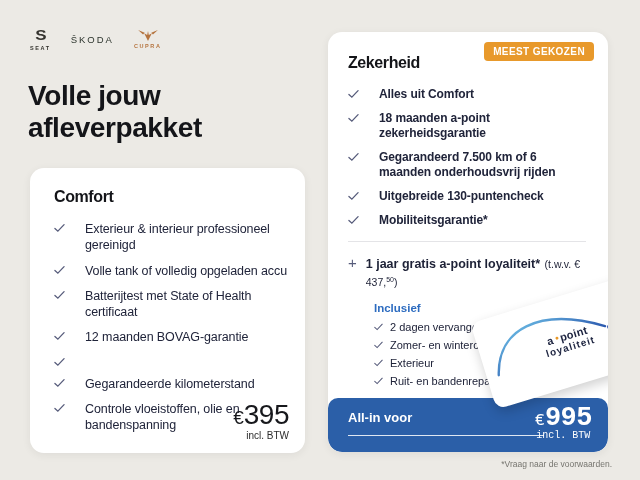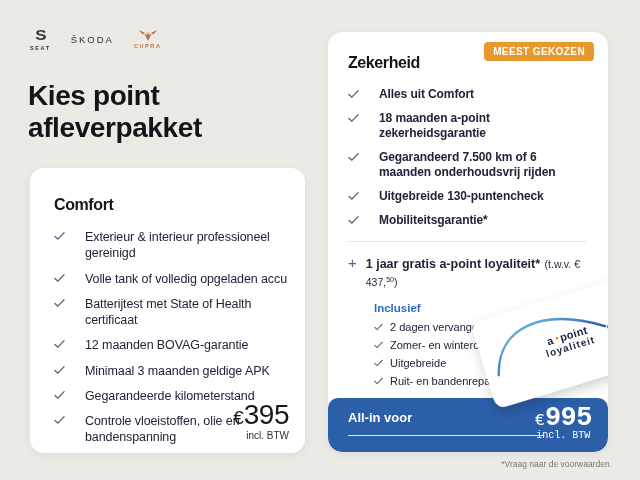--- a/index.html
+++ b/index.html
@@ -17,21 +17,21 @@
 
   
   .heading{position:absolute;left:28px;top:80px;width:240px;font-size:28px;font-weight:600;
            color:#141519;line-height:1.14;letter-spacing:-.4px;}
 
   
   .card{position:absolute;background:#fff;border-radius:14px;box-shadow:0 2px 8px rgba(40,40,40,.07);}
   .card-comfort{left:30px;top:168px;width:275px;height:285px;}
   .card-zekerheid{left:328px;top:32px;width:280px;height:420px;overflow:hidden;}
 
-  .card-inner{padding:28px 18px 0 24px;}
+  .card-inner{padding:20px 18px 0 24px;}
   .card-title{font-size:16px;font-weight:700;color:#141519;letter-spacing:-.4px;}
 
   ul.features{list-style:none;margin:15px 0 0 0;padding:0;}
   ul.features li{display:flex;gap:20px;margin-bottom:9px;font-size:12.5px;font-weight:500;
                  color:#20243A;line-height:1.3;letter-spacing:-.1px;}
   .chk{flex:0 0 auto;width:11px;height:10px;margin-top:2px;}
   .card-zekerheid ul.features li{font-size:12px;font-weight:600;margin-bottom:8px;}
 
   
   .price-block{position:absolute;right:16px;bottom:12px;text-align:right;color:#17181C;}
@@ -91,21 +91,21 @@
     </div>
     <div class="brand">
       <svg class="cupra-mark" viewBox="0 0 40 22">
         <path d="M20 21 L13 7 L18.5 10 L20 3 L21.5 10 L27 7 Z" fill="#B5743F"></path>
         <path d="M2 1 L14 6 L11 9 Z M38 1 L26 6 L29 9 Z" fill="#B5743F"></path>
       </svg>
       <span class="brand-word cupra-word">CUPRA</span>
     </div>
   </div>
 
-  <div class="heading">Kies point afleverpakket</div>
+  <div class="heading">Volle jouw afleverpakket</div>
 
   <div class="card card-comfort">
     <div class="card-inner">
       <div class="card-title">Comfort</div>
       <ul class="features">
         <li>
           <svg class="chk" viewBox="0 0 12 10">
               <path d="M1 5.5 L4.2 8.5 L11 1.3" stroke="#575C7B" stroke-width="1.4" fill="none" stroke-linecap="round"></path>
             </svg>
           <span>Exterieur &amp; interieur professioneel gereinigd</span>
@@ -125,21 +125,20 @@
         <li>
           <svg class="chk" viewBox="0 0 12 10">
               <path d="M1 5.5 L4.2 8.5 L11 1.3" stroke="#575C7B" stroke-width="1.4" fill="none" stroke-linecap="round"></path>
             </svg>
           <span>12 maanden BOVAG-garantie</span>
           </li>
         <li>
           <svg class="chk" viewBox="0 0 12 10">
               <path d="M1 5.5 L4.2 8.5 L11 1.3" stroke="#575C7B" stroke-width="1.4" fill="none" stroke-linecap="round"></path>
             </svg>
-          <span>Minimaal 3 maanden geldige APK</span>
           </li>
         <li>
           <svg class="chk" viewBox="0 0 12 10">
               <path d="M1 5.5 L4.2 8.5 L11 1.3" stroke="#575C7B" stroke-width="1.4" fill="none" stroke-linecap="round"></path>
             </svg>
           <span>Gegarandeerde kilometerstand</span>
           </li>
         <li>
           <svg class="chk" viewBox="0 0 12 10">
               <path d="M1 5.5 L4.2 8.5 L11 1.3" stroke="#575C7B" stroke-width="1.4" fill="none" stroke-linecap="round"></path>
@@ -214,21 +213,21 @@
         <li>
           <svg class="chk" viewBox="0 0 12 10">
               <path d="M1 5.5 L4.2 8.5 L11 1.3" stroke="#575C7B" stroke-width="1.4" fill="none" stroke-linecap="round"></path>
             </svg>
           <span>Zomer- en winterchecks</span>
           </li>
         <li>
           <svg class="chk" viewBox="0 0 12 10">
               <path d="M1 5.5 L4.2 8.5 L11 1.3" stroke="#575C7B" stroke-width="1.4" fill="none" stroke-linecap="round"></path>
             </svg>
-          <span>Uitgebreide</span>
+          <span>Exterieur</span>
           </li>
         <li>
           <svg class="chk" viewBox="0 0 12 10">
               <path d="M1 5.5 L4.2 8.5 L11 1.3" stroke="#575C7B" stroke-width="1.4" fill="none" stroke-linecap="round"></path>
             </svg>
           <span>Ruit- en bandenreparatie</span>
           </li>
       </ul>
     </div>
 

